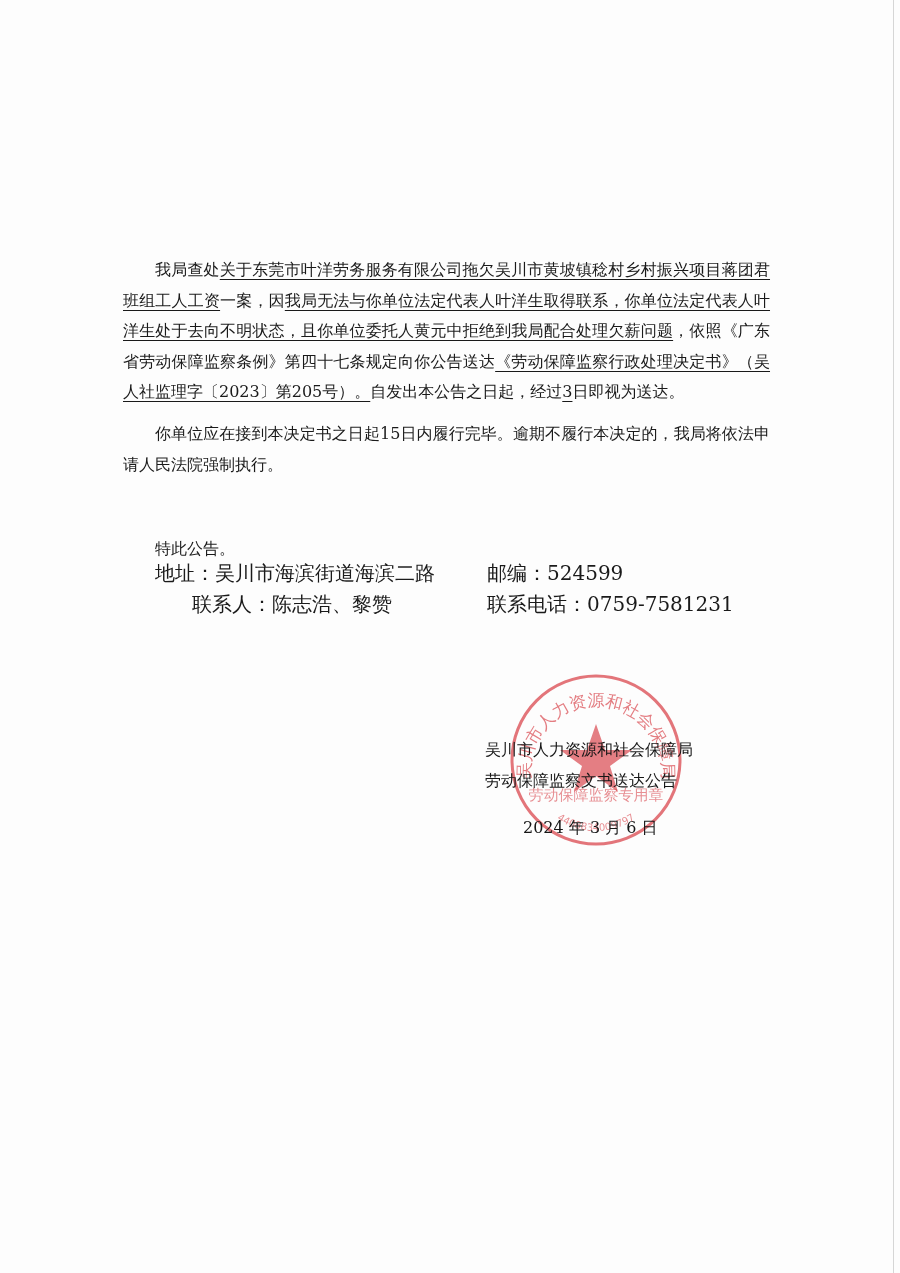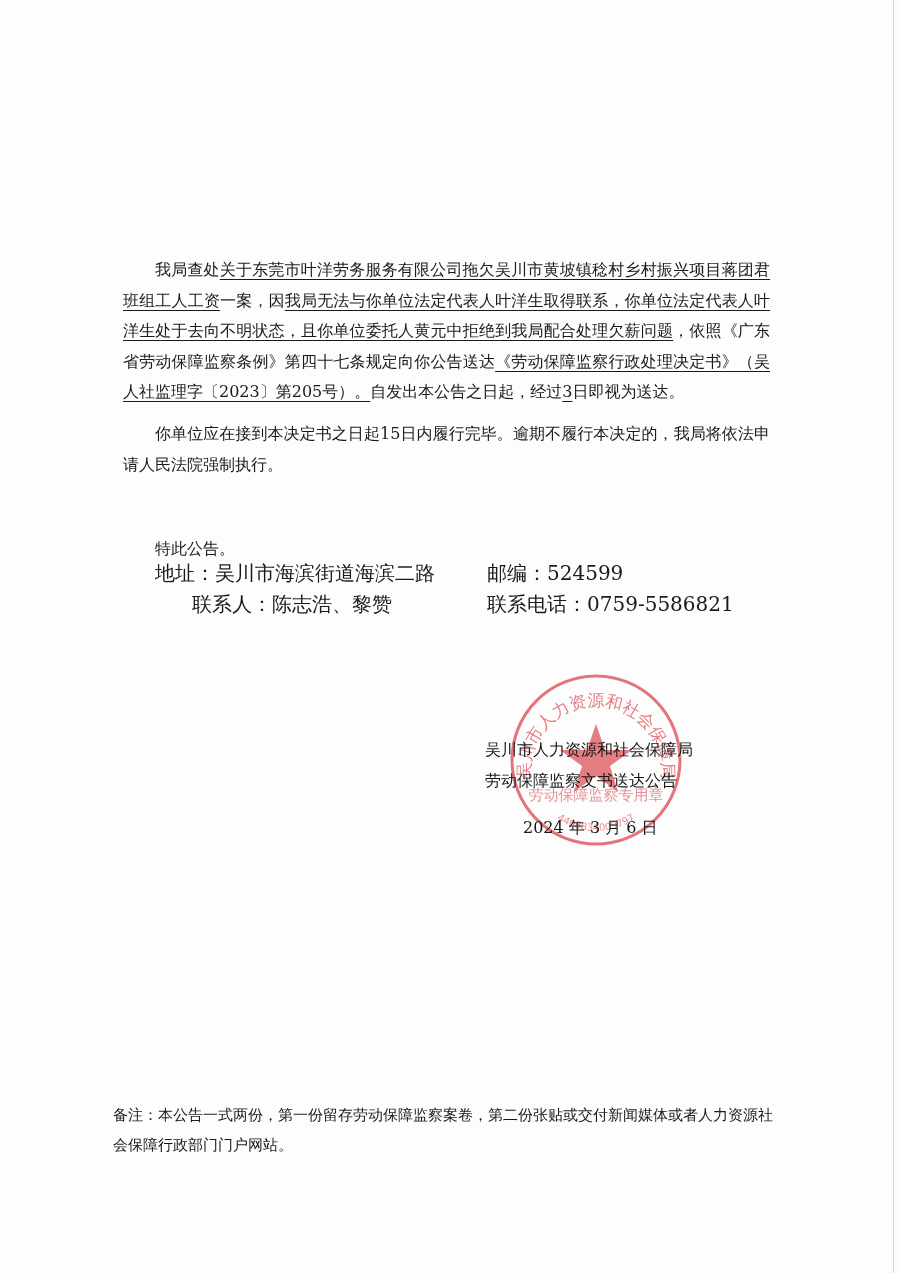--- a/index.html
+++ b/index.html
@@ -112,21 +112,21 @@
   </div>
 
 
   <div class="body-text p4">
     <p class="para">特此公告。</p>
   </div>
 
   <div class="contact c-addr">地址：吴川市海滨街道海滨二路</div>
   <div class="contact c-post">邮编：524599</div>
   <div class="contact c-person">联系人：陈志浩、黎赞</div>
-  <div class="contact c-phone">联系电话：0759-5586821</div>
+  <div class="contact c-phone">联系电话：0759-7581231</div>
 
   <svg class="stamp" viewBox="0 0 176 176">
     <defs>
       <path id="arcTop" d="M 22 100 A 66 66 0 1 1 154 100"></path>
       <path id="arcBottom" d="M 40 140 A 70 70 0 0 0 136 140"></path>
     </defs>
     <circle cx="88" cy="88" r="84" fill="none" stroke="#d9474e" stroke-width="3" opacity="0.75"></circle>
     <text font-size="17" fill="#d9474e" opacity="0.7" font-family="DejaVu Serif, serif">
       <textPath href="#arcTop" startOffset="50%" text-anchor="middle">吴川市人力资源和社会保障局</textPath>
     </text>
@@ -134,14 +134,13 @@
     <text x="88" y="128" font-size="15" fill="#d9474e" opacity="0.6" text-anchor="middle" font-family="DejaVu Serif, serif">劳动保障监察专用章</text>
     <text font-size="10" fill="#d9474e" opacity="0.6" font-family="DejaVu Sans, sans-serif">
       <textPath href="#arcBottom" startOffset="50%" text-anchor="middle">4408834009797</textPath>
     </text>
   </svg>
 
   <div class="sign s1">吴川市人力资源和社会保障局</div>
   <div class="sign s2">劳动保障监察文书送达公告</div>
   <div class="sign s3">2024 年 3 月 6 日</div>
 
-  <div class="note">备注：本公告一式两份，第一份留存劳动保障监察案卷，第二份张贴或交付新闻媒体或者人力资源社会保障行政部门门户网站。</div>
 </div>
 
 </body></html>

